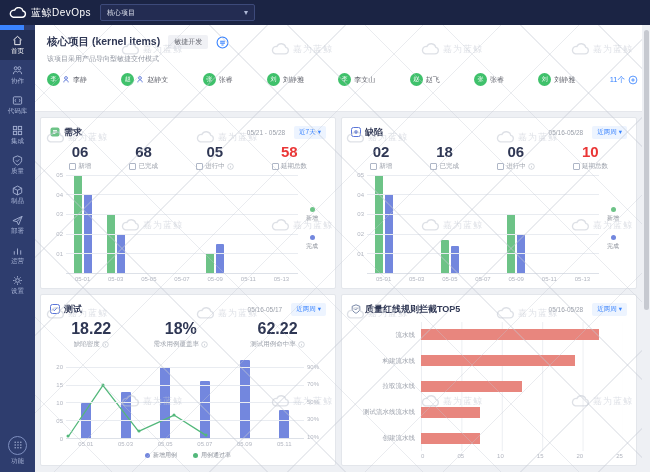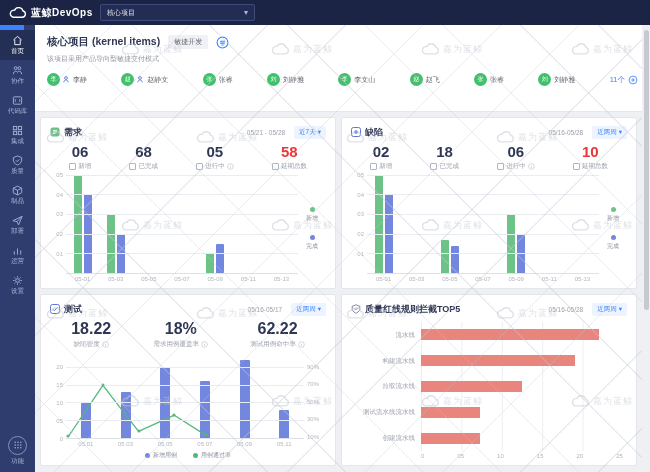--- a/index.html
+++ b/index.html
@@ -4,21 +4,21 @@
 <style>
   html,body{margin:0;padding:0;width:650px;height:472px;overflow:hidden;
     font-family:"Liberation Sans","DejaVu Sans",sans-serif;background:#eef0f4;}
   .stage{position:relative;width:650px;height:472px;background:#eef0f4;}
 
   
   .topbar{position:absolute;left:0;top:0;width:650px;height:25px;background:#1b2444;
     display:flex;align-items:center;z-index:40;}
   .logo{display:flex;align-items:center;gap:4px;padding-left:8px;color:#fff;}
   .logo svg{display:block}
-  .logo-text{font-size:10px;font-weight:bold;color:#fff;letter-spacing:.5px;}
+  .logo-text{font-size:10px;font-weight:normal;color:#fff;letter-spacing:.5px;}
   .proj-select{position:absolute;left:100px;top:4px;width:155px;height:17px;background:#232c52;
     border:1px solid #3d4a7a;border-radius:2px;display:flex;align-items:center;
     padding:0 6px;box-sizing:border-box;color:#dfe3ef;font-size:7px;cursor:pointer;}
   .proj-select .caret{margin-left:auto;color:#aeb8d6;font-size:8px;}
   .top-right{position:absolute;right:8px;top:0;height:25px;display:flex;align-items:center;gap:11px;}
   .top-ic{width:13px;height:13px;color:#b6c0da;cursor:pointer;display:flex;}
   .userchip{display:flex;align-items:center;gap:4px;cursor:pointer;}
   .avatar{width:14px;height:14px;border-radius:50%;background:#3fc16b;color:#fff;
     font-size:6px;display:flex;align-items:center;justify-content:center;}
   .username{color:#e6e9f2;font-size:8px;}

